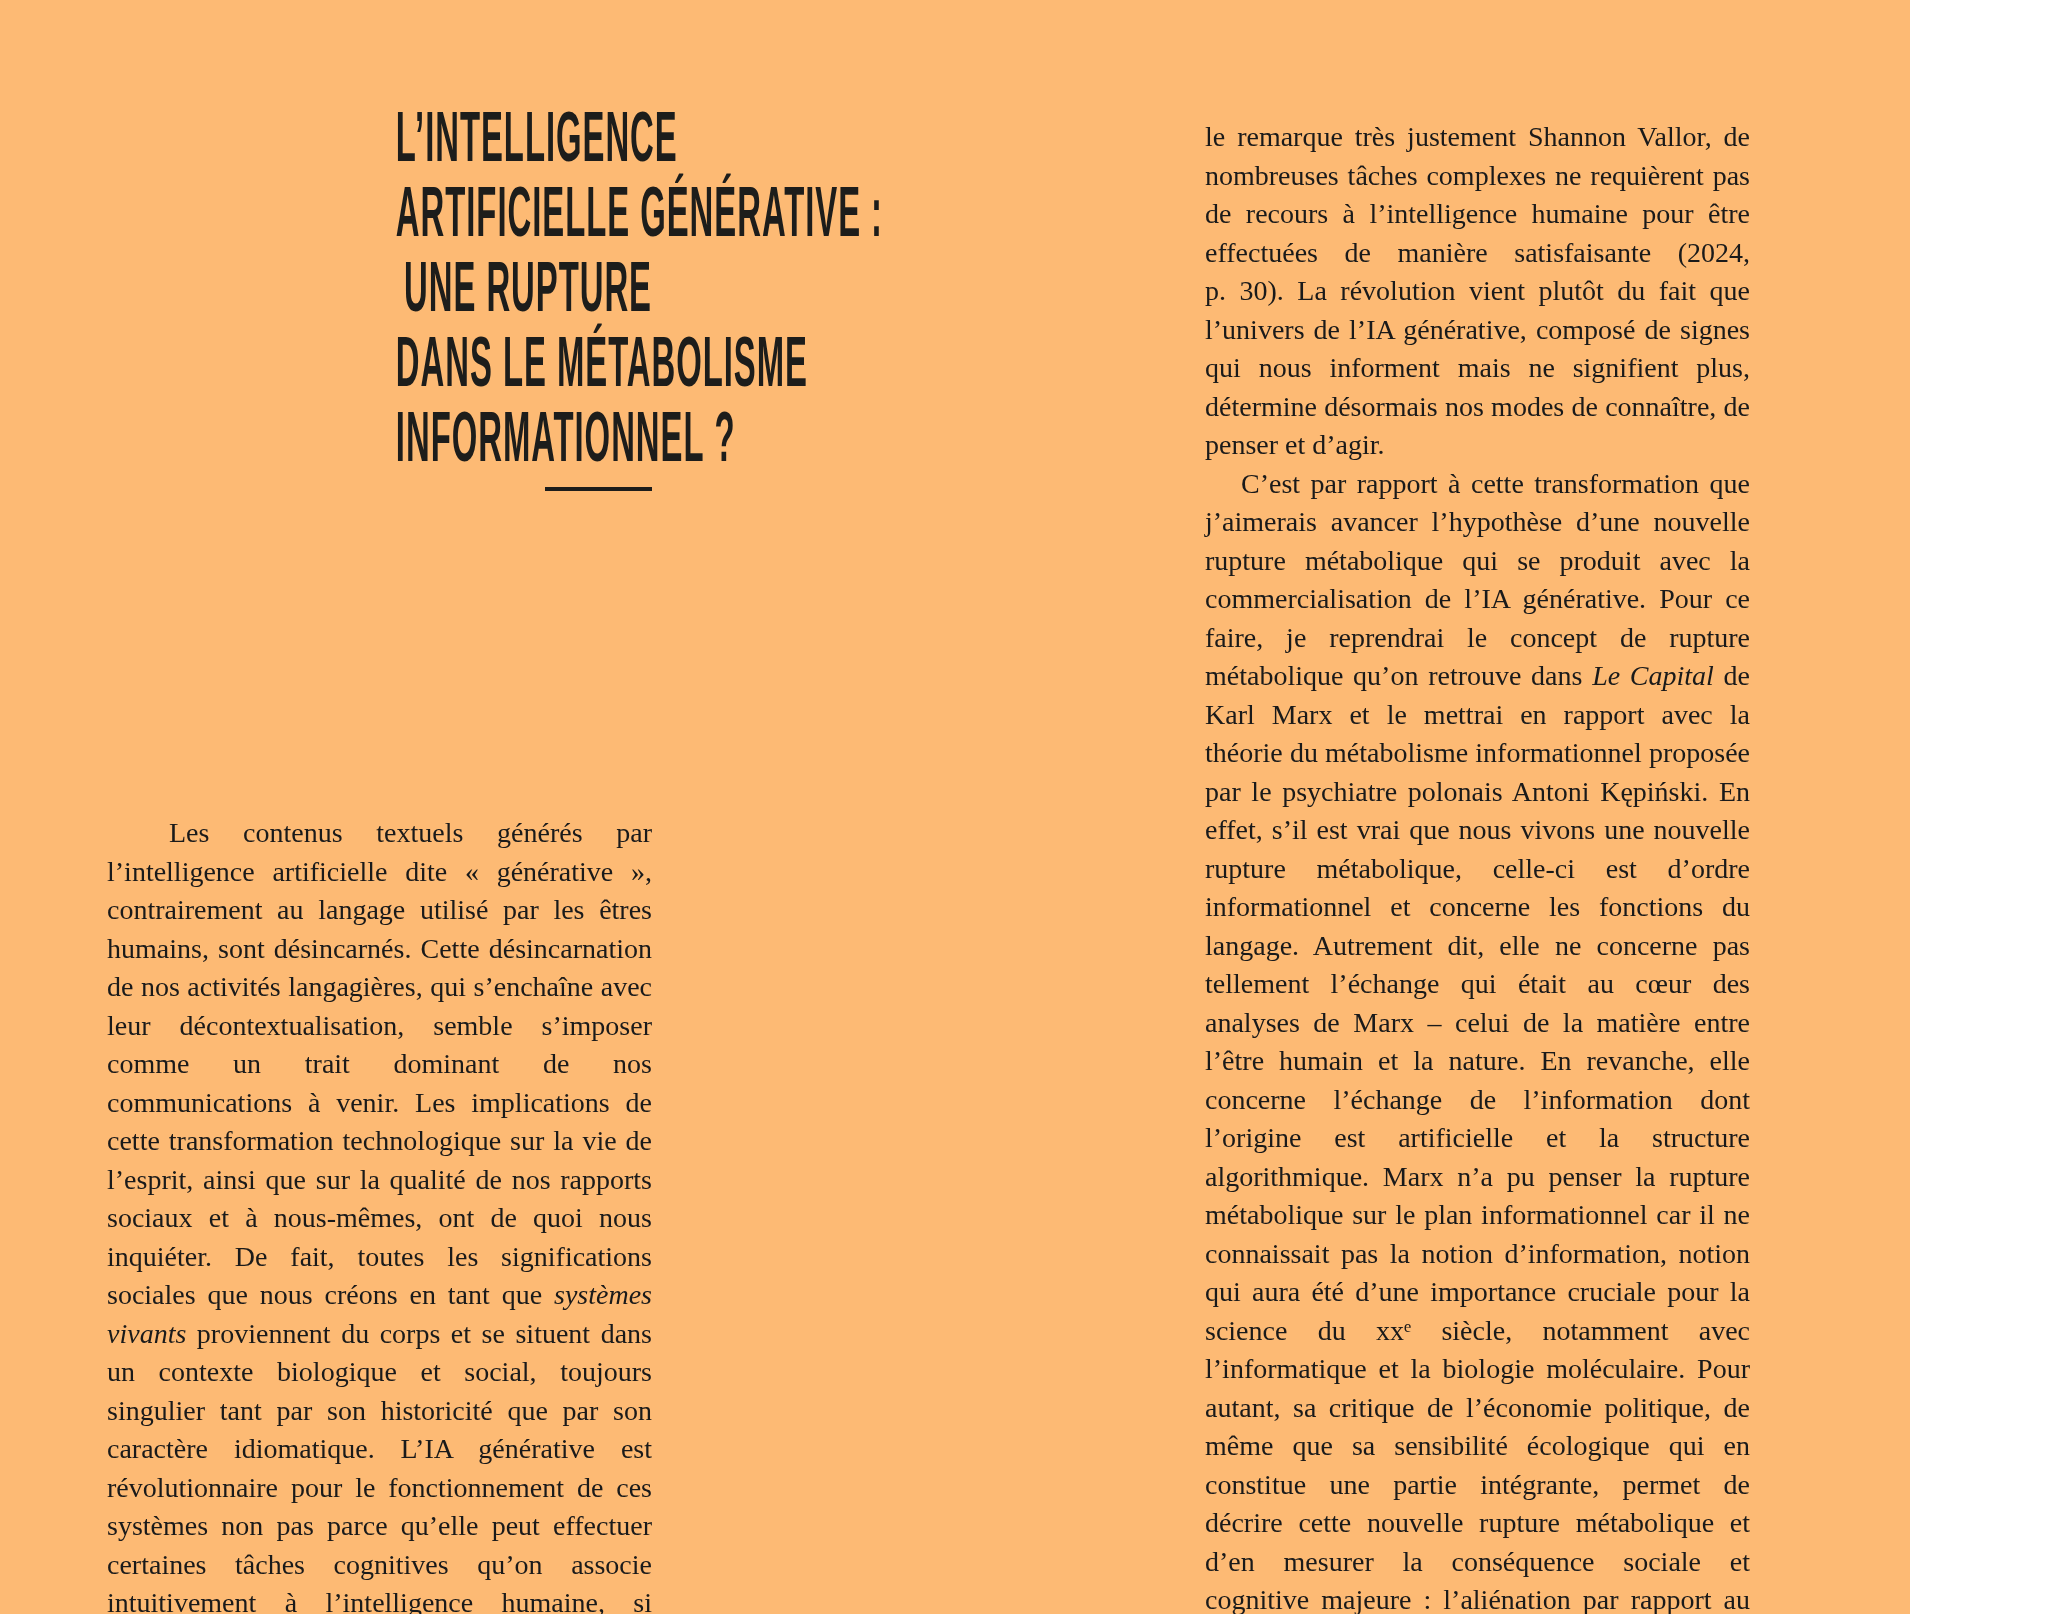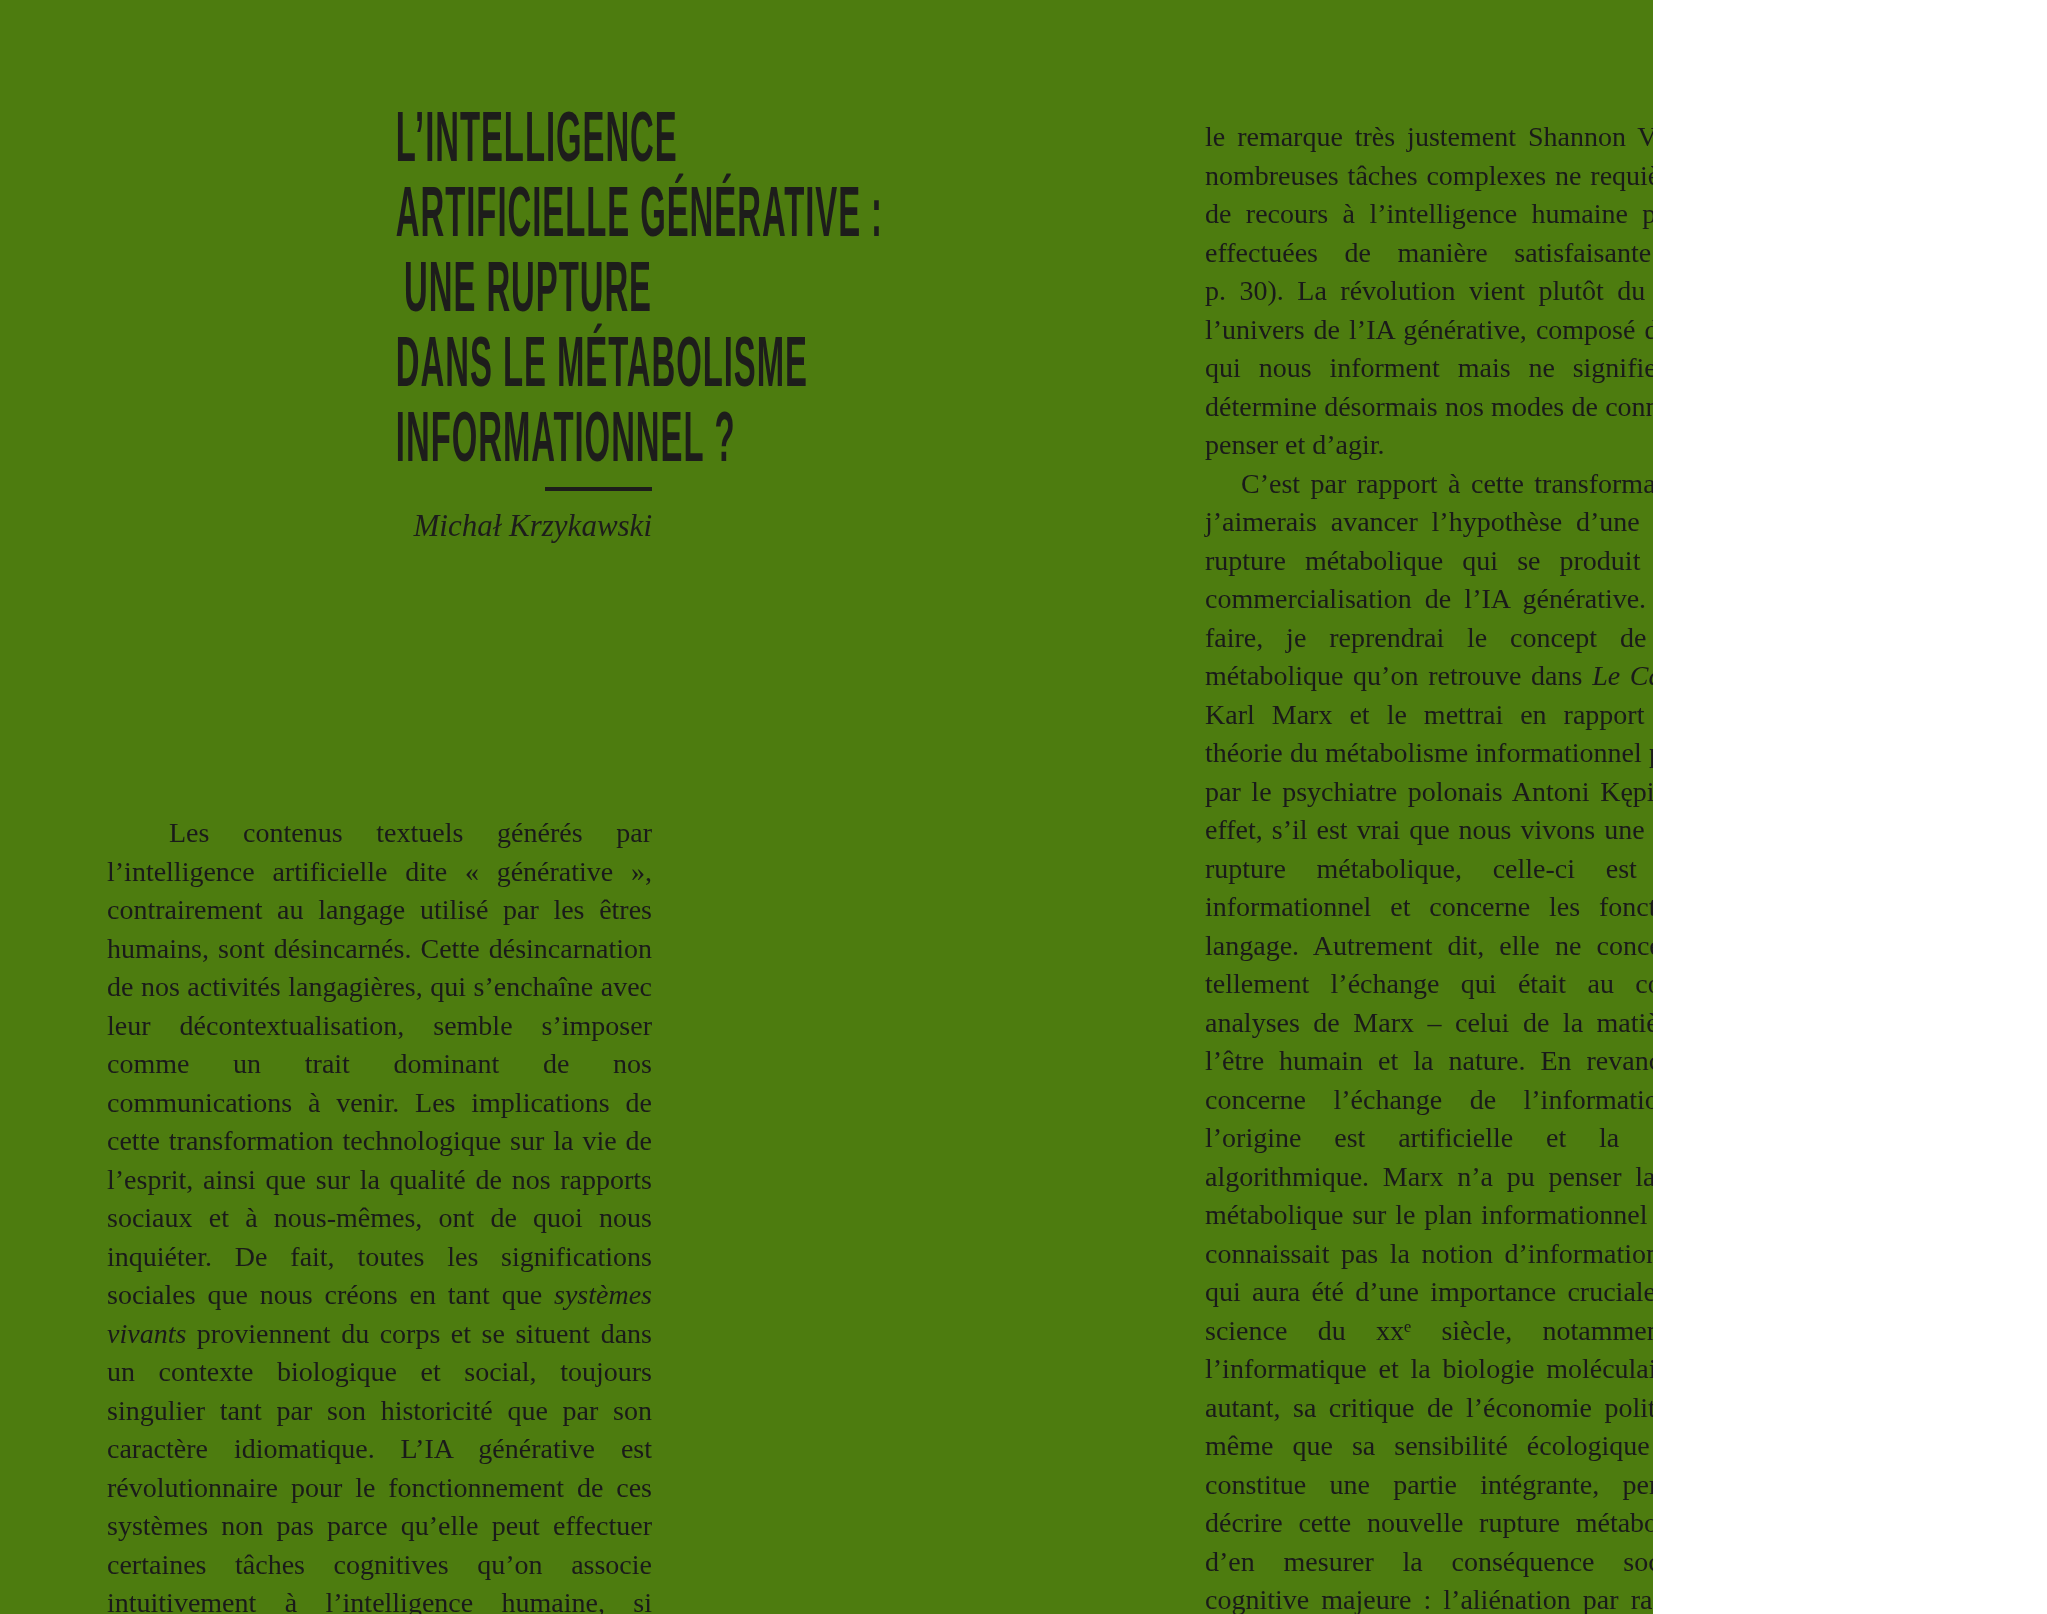--- a/index.html
+++ b/index.html
@@ -3,23 +3,23 @@
 <meta charset="utf-8">
 <title>Book page</title>
 <style>
   html, body {
     margin: 0;
     padding: 0;
     background: #ffffff;
   }
   .page {
     position: relative;
-    width: 1653px;
+    width: 1910px;
     height: 1614px;
-    background: #4d7c0f;
+    background: #fdba74;
     overflow: hidden;
   }
 
   
   .chapter-header {
     position: absolute;
     left: 107px;
     top: 100px;
     width: 545px;
   }
@@ -110,21 +110,20 @@
 
   <header class="chapter-header">
     <h1 class="chapter-title">
       <span class="t-line">L’INTELLIGENCE</span>
       <span class="t-line">ARTIFICIELLE GÉNÉRATIVE&nbsp;:</span>
       <span class="t-line">UNE RUPTURE</span>
       <span class="t-line">DANS LE MÉTABOLISME</span>
       <span class="t-line">INFORMATIONNEL&nbsp;?</span>
     </h1>
     <div class="title-rule"></div>
-    <p class="author">Michał Krzykawski</p>
   </header>
 
   <section class="left-body">
     <p class="para indent-lg">Les contenus textuels générés par l’intelligence artificielle dite «&nbsp;générative&nbsp;», contrairement au langage utilisé par les êtres humains, sont désincarnés. Cette désincarnation de nos activités langagières, qui s’enchaîne avec leur décontextualisation, semble s’imposer comme un trait dominant de nos communications à venir. Les implications de cette transformation technologique sur la vie de l’esprit, ainsi que sur la qualité de nos rapports sociaux et à nous-mêmes, ont de quoi nous inquiéter. De fait, toutes les significations sociales que nous créons en tant que <i>systèmes vivants</i> proviennent du corps et se situent dans un contexte biologique et social, toujours singulier tant par son historicité que par son caractère idiomatique. L’IA générative est révolutionnaire pour le fonctionnement de ces systèmes non pas parce qu’elle peut effectuer certaines tâches cognitives qu’on associe intuitivement à l’intelligence humaine, si complexes soient-elles. Après tout, comme</p>
   </section>
 
   <section class="right-body">
     <p class="para">le remarque très justement Shannon Vallor, de nombreuses tâches complexes ne requièrent pas de recours à l’intelligence humaine pour être effectuées de manière satisfaisante (2024, p.&nbsp;30). La révolution vient plutôt du fait que l’univers de l’IA générative, composé de signes qui nous informent mais ne signifient plus, détermine désormais nos modes de connaître, de penser et d’agir.</p>
     <p class="para indent">C’est par rapport à cette transformation que j’aimerais avancer l’hypothèse d’une nouvelle rupture métabolique qui se produit avec la commercialisation de l’IA générative. Pour ce faire, je reprendrai le concept de rupture métabolique qu’on retrouve dans <i>Le Capital</i> de Karl Marx et le mettrai en rapport avec la théorie du métabolisme informationnel proposée par le psychiatre polonais Antoni Kępiński. En effet, s’il est vrai que nous vivons une nouvelle rupture métabolique, celle-ci est d’ordre informationnel et concerne les fonctions du langage. Autrement dit, elle ne concerne pas tellement l’échange qui était au cœur des analyses de Marx – celui de la matière entre l’être humain et la nature. En revanche, elle concerne l’échange de l’information dont l’origine est artificielle et la structure algorithmique. Marx n’a pu penser la rupture métabolique sur le plan informationnel car il ne connaissait pas la notion d’information, notion qui aura été d’une importance cruciale pour la science du xxᵉ siècle, notamment avec l’informatique et la biologie moléculaire. Pour autant, sa critique de l’économie politique, de même que sa sensibilité écologique qui en constitue une partie intégrante, permet de décrire cette nouvelle rupture métabolique et d’en mesurer la conséquence sociale et cognitive majeure&nbsp;: l’aliénation par rapport au langage.</p>
   </section>

